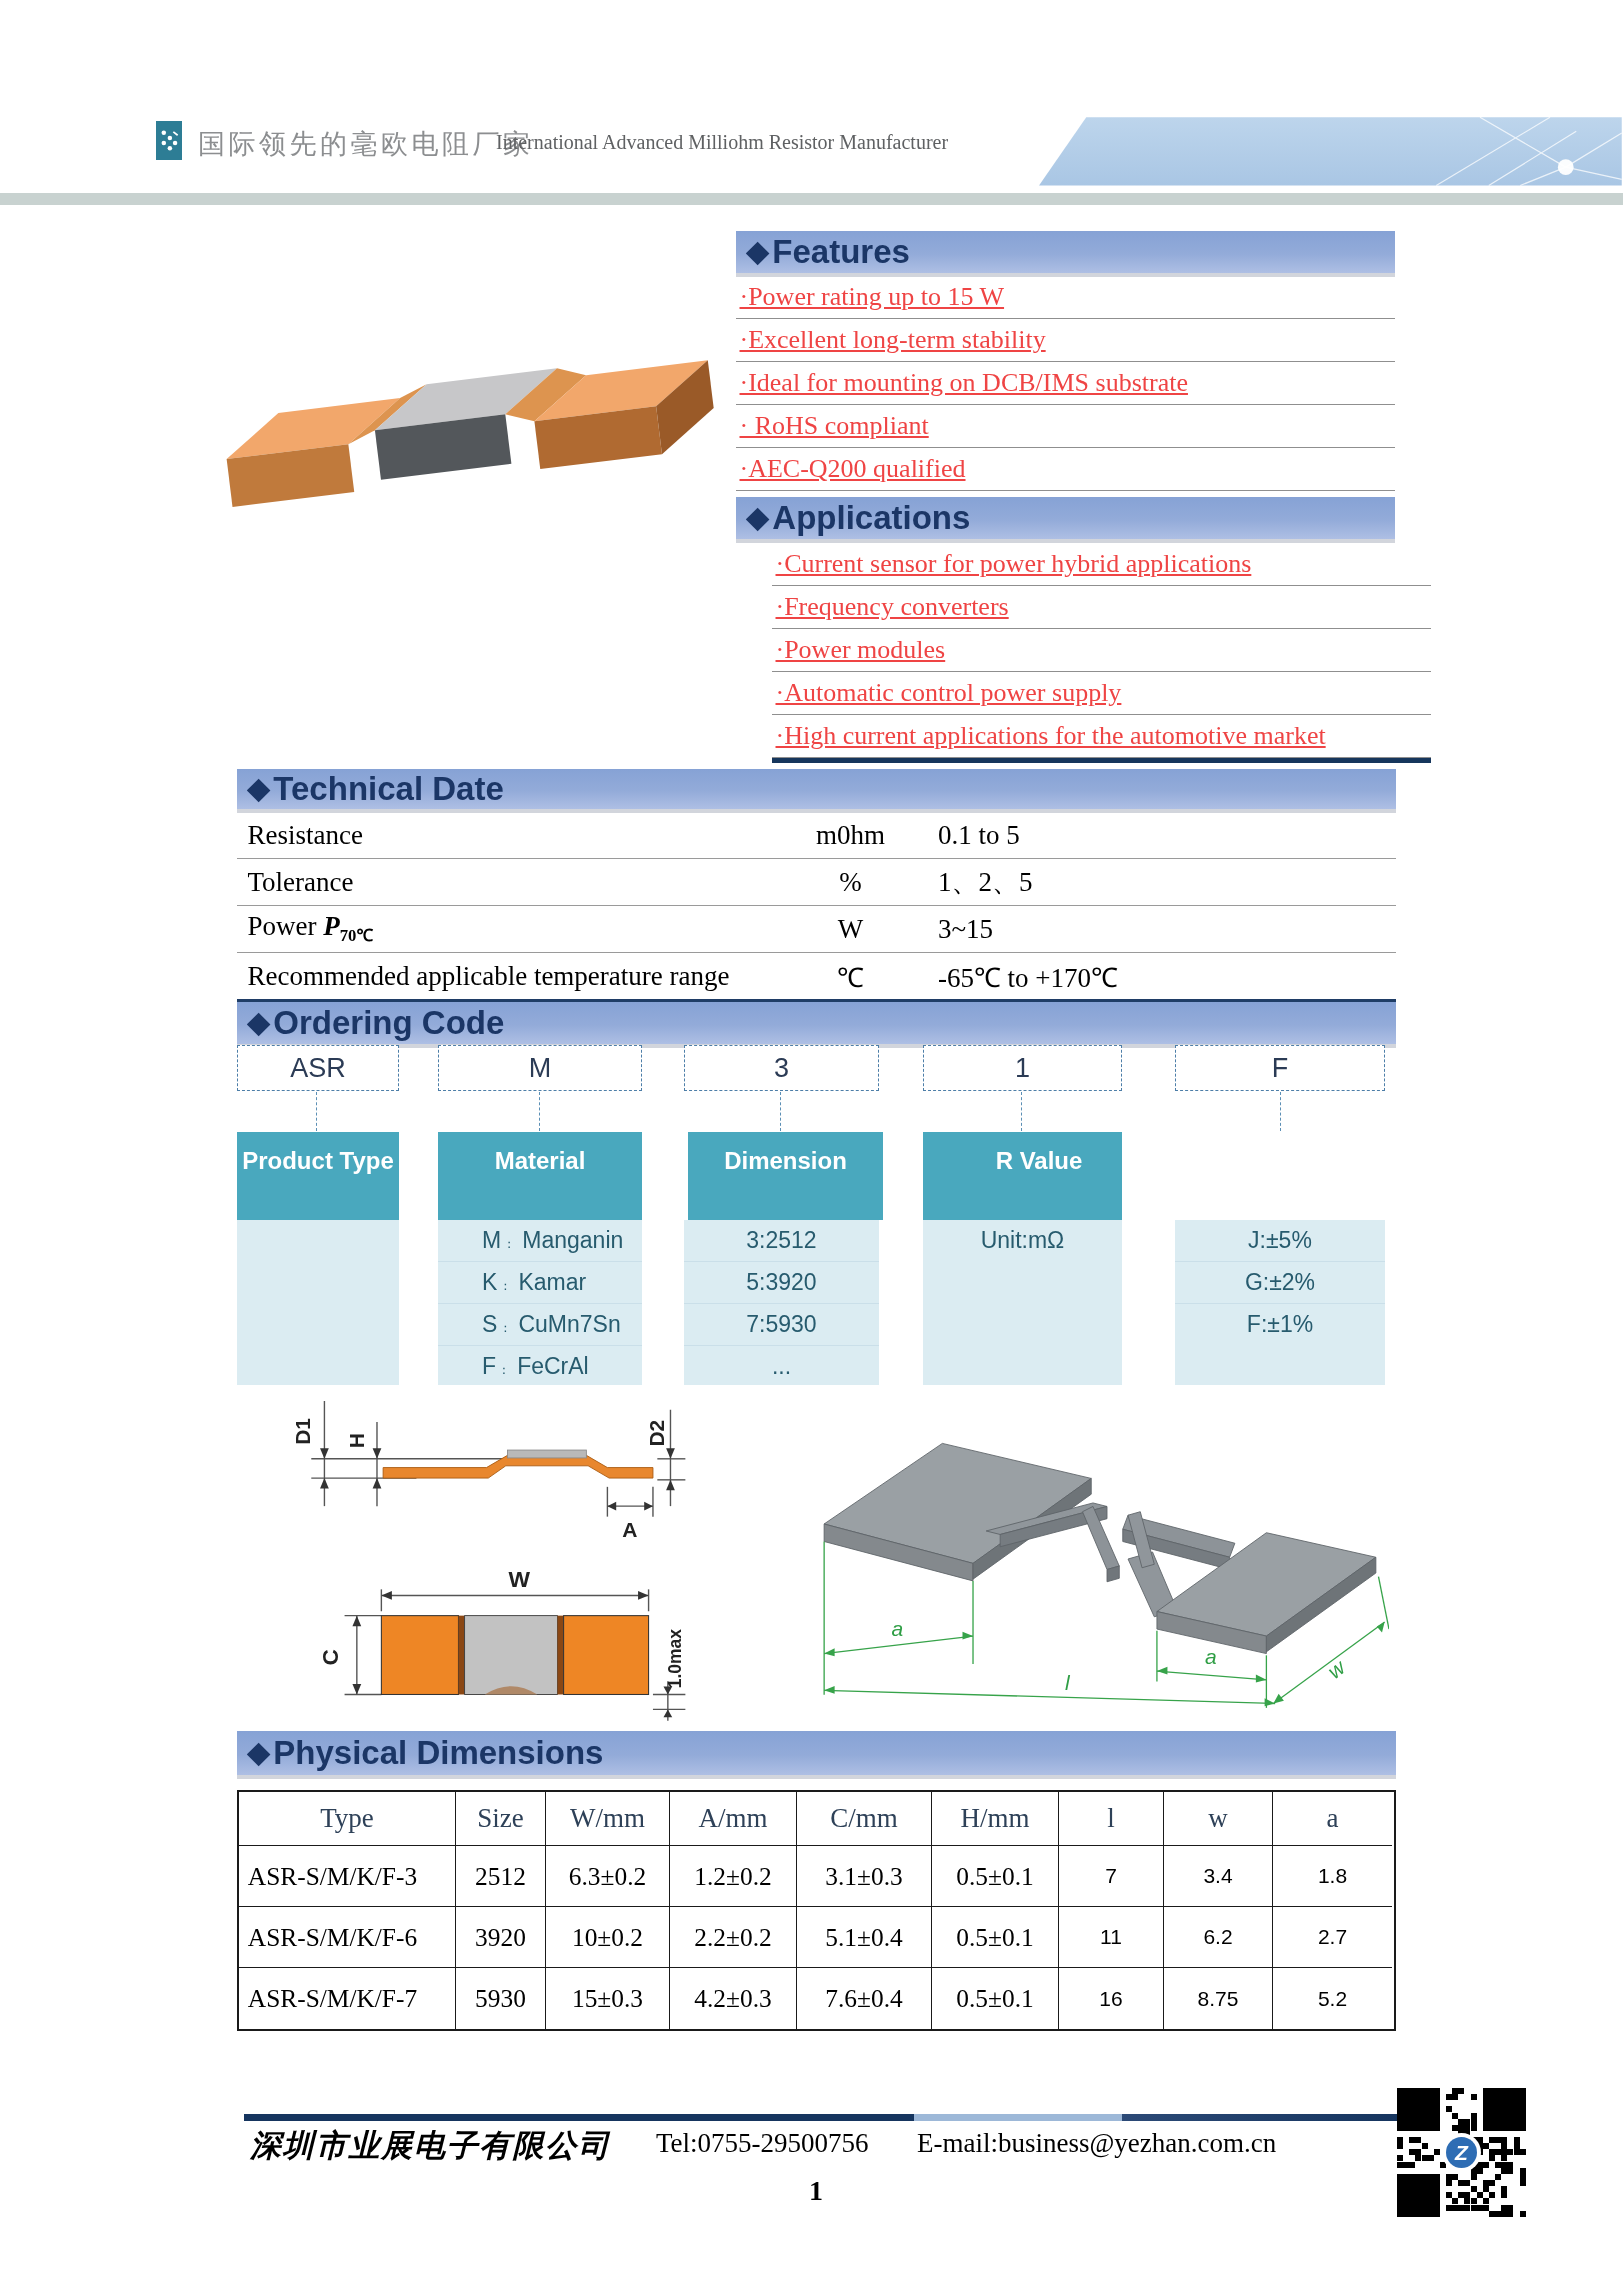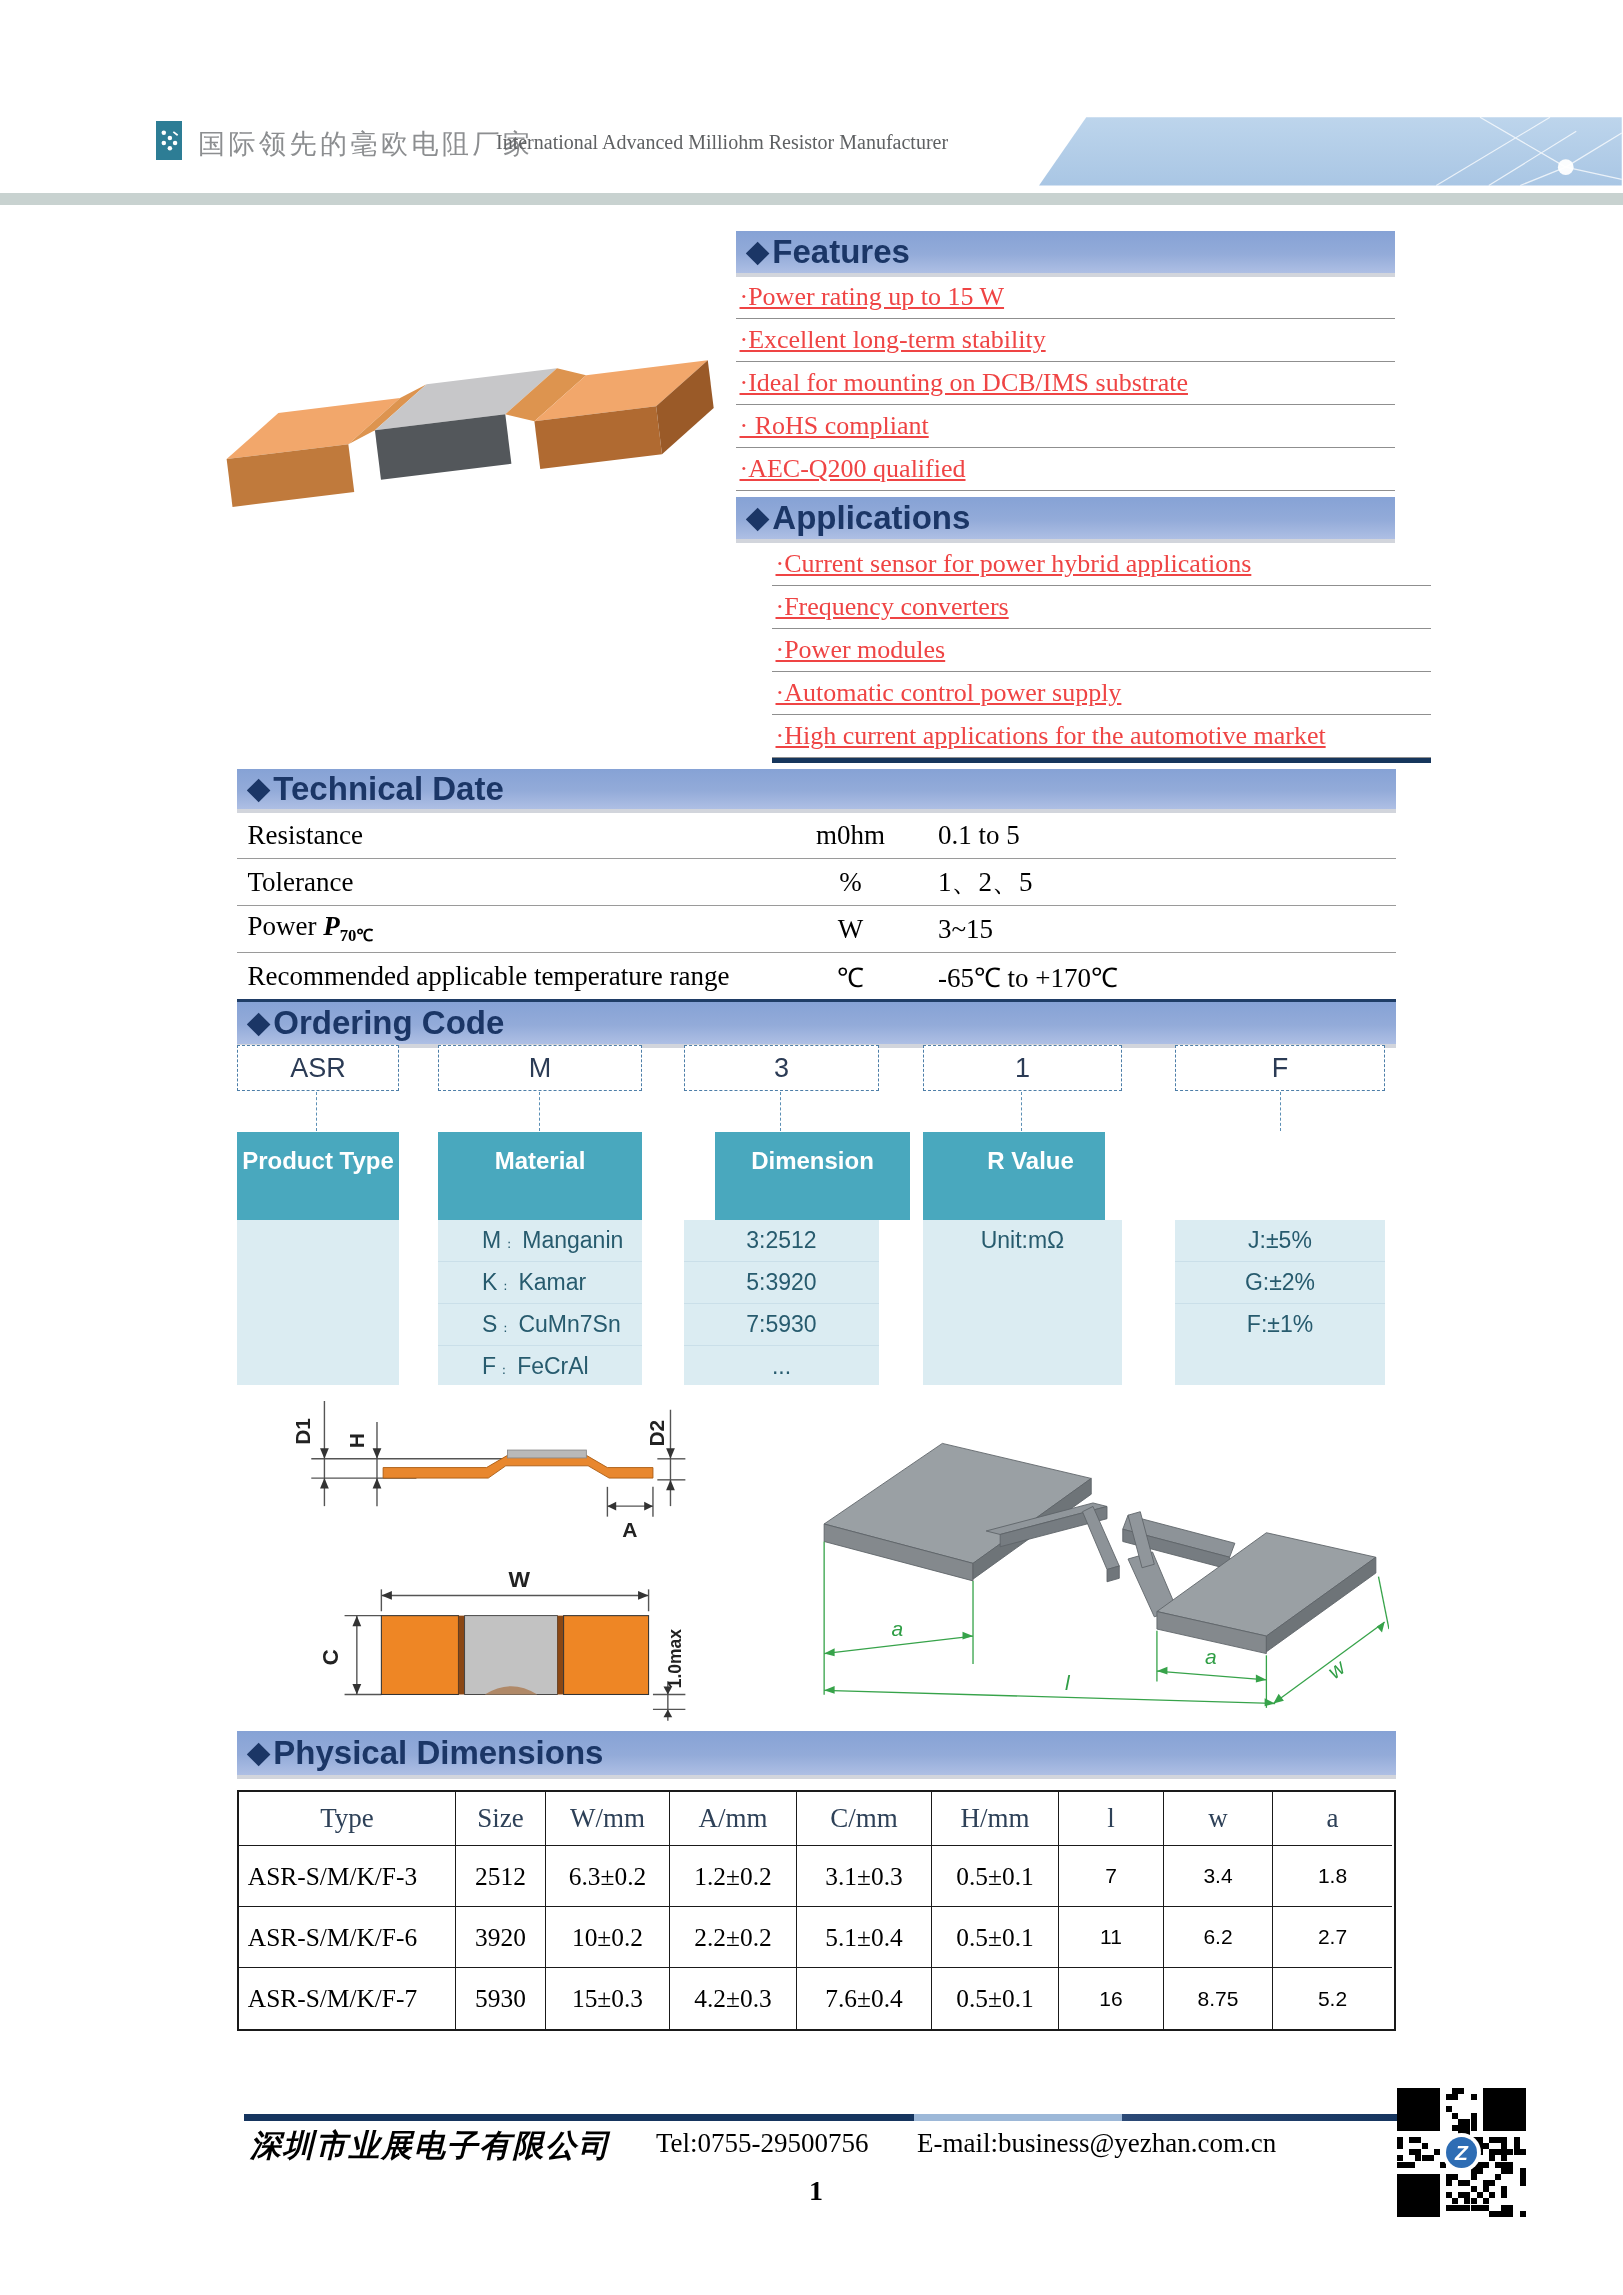--- a/index.html
+++ b/index.html
@@ -188,22 +188,22 @@
   <div class="code-box" style="left:1175px;width:210px;">F</div>
 
   <div class="code-link" style="left:316px;"></div>
   <div class="code-link" style="left:539px;"></div>
   <div class="code-link" style="left:780px;"></div>
   <div class="code-link" style="left:1021px;"></div>
   <div class="code-link" style="left:1280px;"></div>
 
   <div class="ord-head" style="left:237px;width:162px;">Product Type</div>
   <div class="ord-head" style="left:438px;width:204px;">Material</div>
-  <div class="ord-head" style="left:715px;width:195px;">Dimension</div>
-  <div class="ord-head" style="left:923px;width:182px;padding-left:33px;">R Value</div>
+  <div class="ord-head" style="left:688px;width:195px;">Dimension</div>
+  <div class="ord-head" style="left:923px;width:199px;padding-left:33px;">R Value</div>
 
   <div class="ord-body" style="left:237px;width:162px;"></div>
   <div class="ord-body" style="left:438px;width:204px;">
     <div class="mat-item">
         <span>M</span>
         <span class="mat-colon">：</span>
         <span>Manganin</span>
       </div>
     <div class="mat-item">
         <span>K</span>

